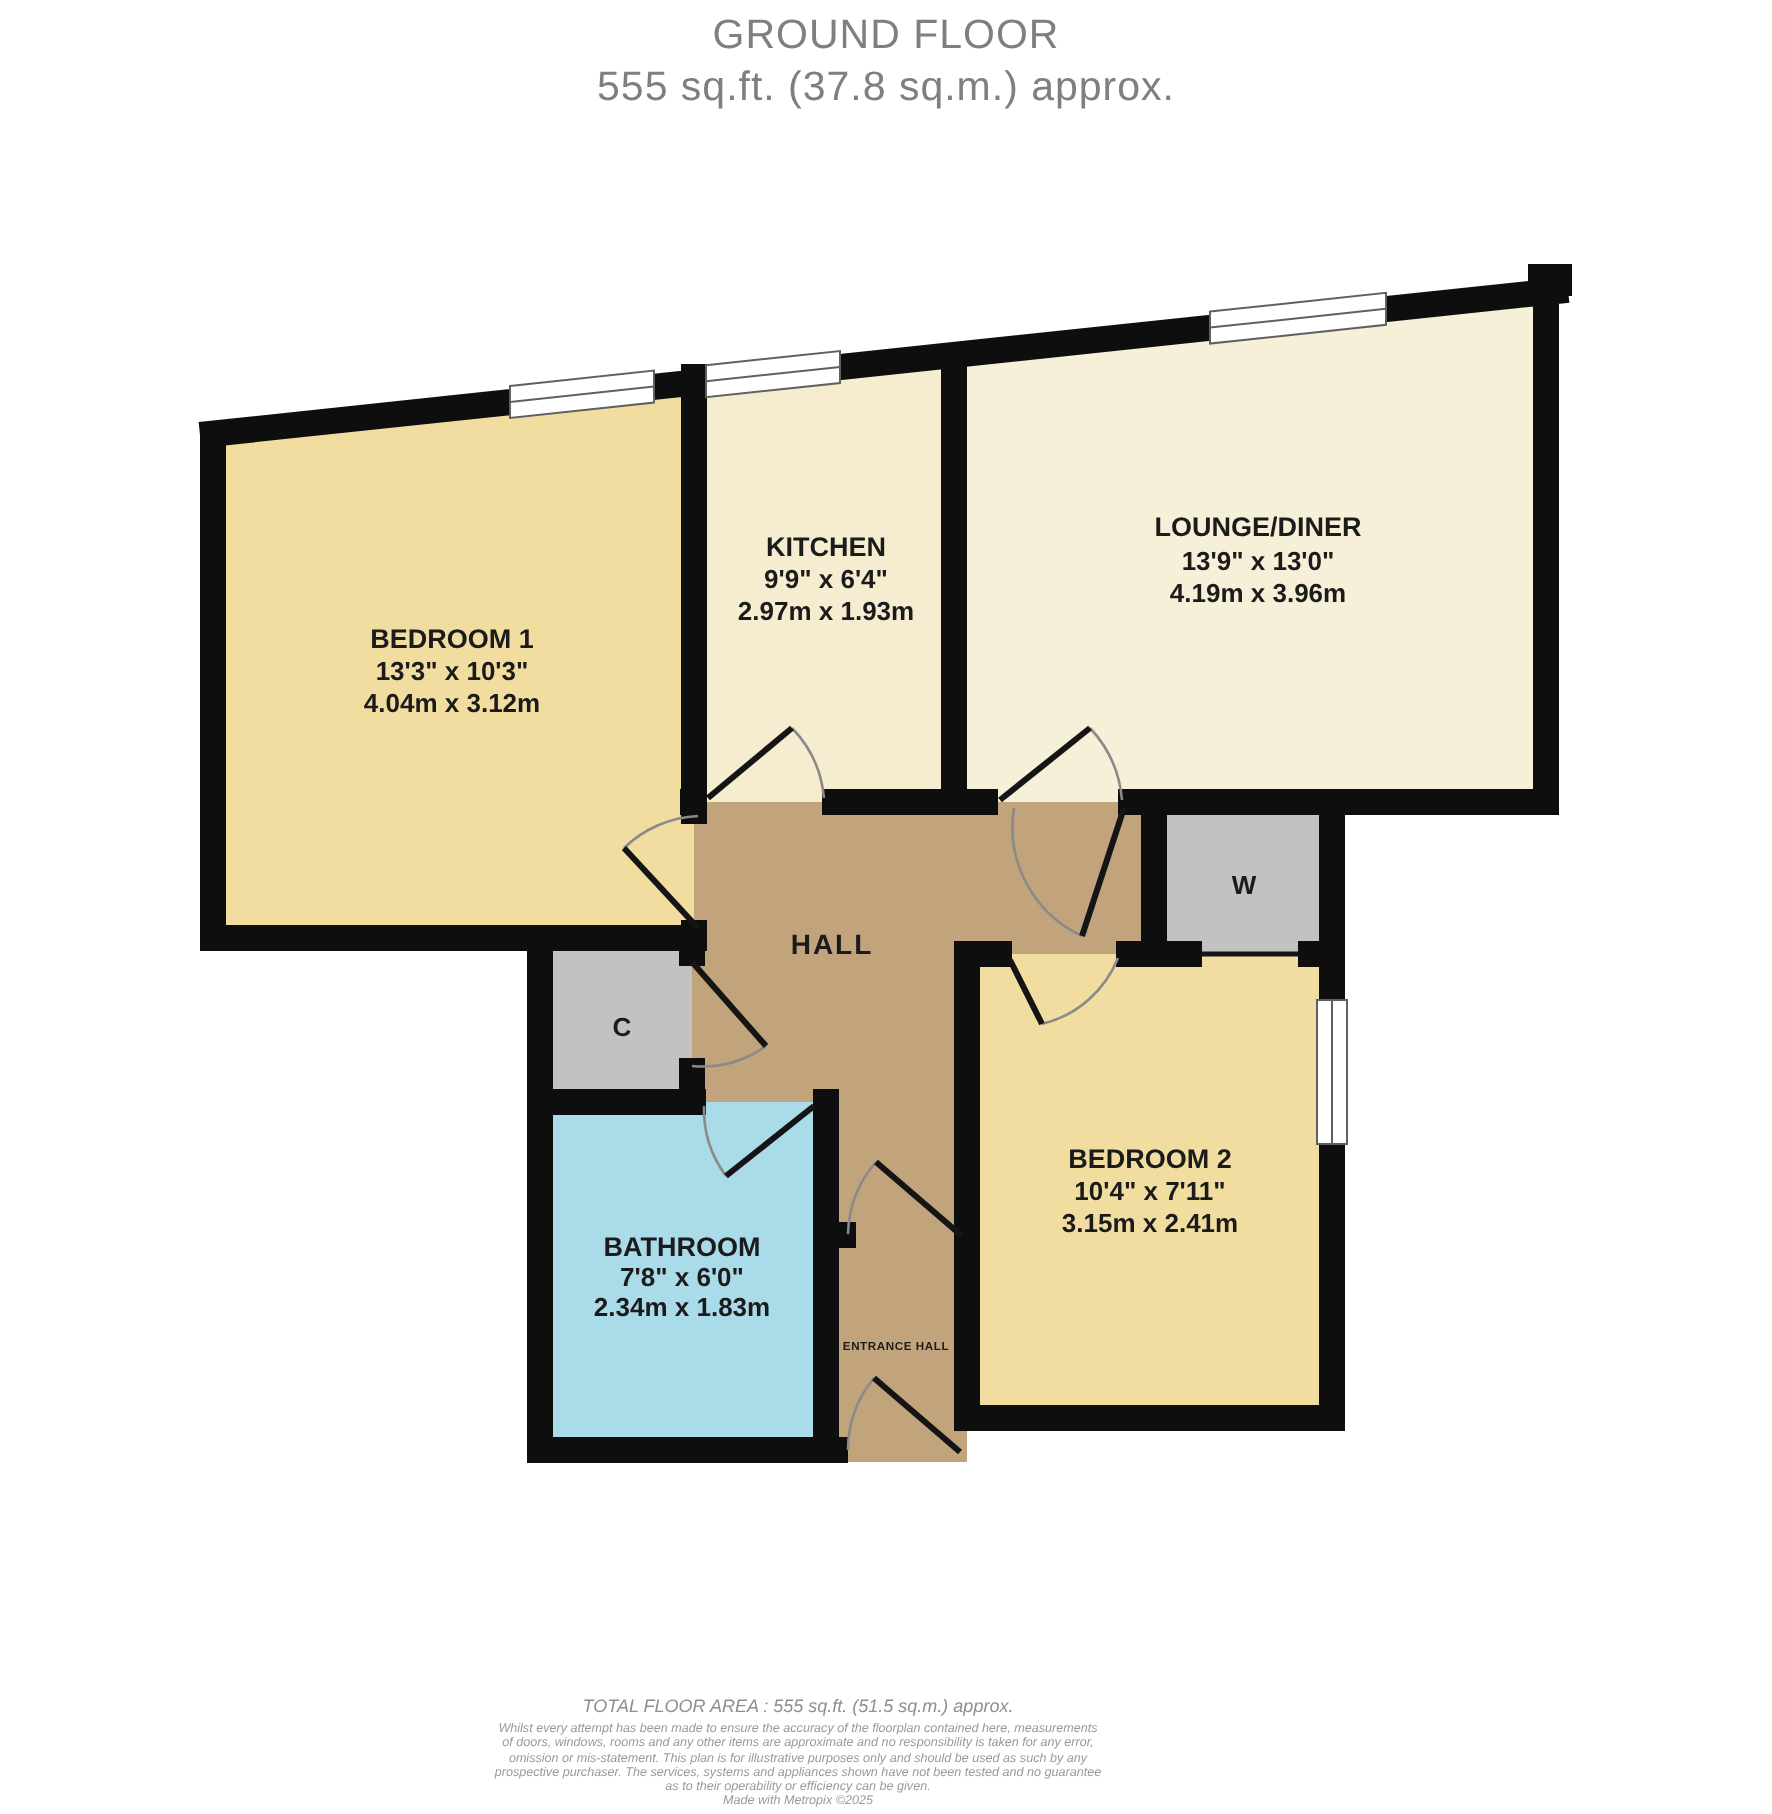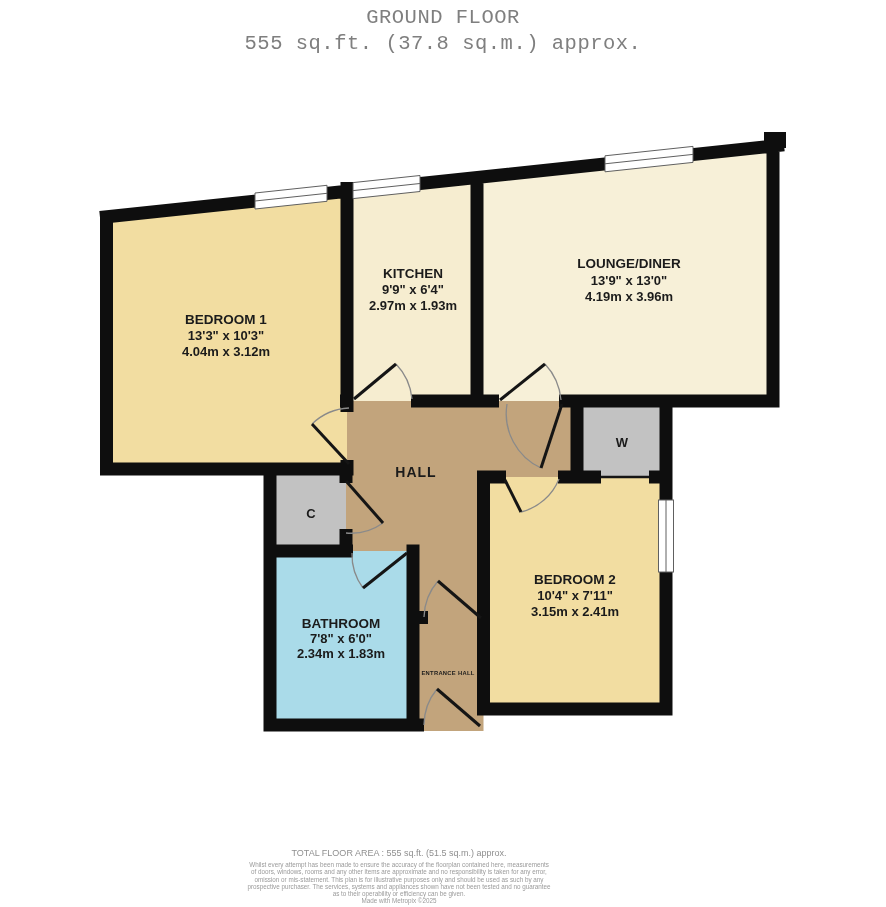--- a/index.html
+++ b/index.html
@@ -1,33 +1,33 @@
 <!DOCTYPE html>
 <html><head>
 <meta charset="utf-8">
 <style>
   html,body{margin:0;padding:0;background:#ffffff;}
   .page{position:relative;width:886px;height:907px;background:#ffffff;overflow:hidden;
         font-family:"Liberation Sans",sans-serif;}
   .title-block{position:absolute;top:5px;left:0;width:886px;text-align:center;
-               color:#7f7f7f;font-size:20.5px;line-height:26px;letter-spacing:0.5px;font-family:Liberation Mono, monospace;}
+               color:#7f7f7f;font-size:20.5px;line-height:26px;letter-spacing:0.5px;}
   .plan-svg{position:absolute;top:0;left:0;}
   .plan-svg text{font-family:"Liberation Sans",sans-serif;font-weight:bold;fill:#1b1b1b;}
   .room-name{font-size:13.5px;}
   .room-dim{font-size:13px;}
   .hall-label{font-size:14px;letter-spacing:1px;}
   .closet-label{font-size:13px;}
   .tiny-label{font-size:5.8px;letter-spacing:0.3px;}
   .walls{fill:none;stroke-width:13;stroke-linecap:butt;}
   .door-leaf{fill:none;stroke:#151515;stroke-width:3;stroke-linecap:butt;}
   .door-arc{fill:none;stroke:#8a8a8a;stroke-width:1.3;}
   .window-pane{fill:#ffffff;stroke:#606060;stroke-width:1;}
   .window-mid{fill:none;stroke:#606060;stroke-width:1;}
   .wardrobe-front{fill:none;stroke:#151515;stroke-width:2.5;}
-  .footer-block{position:absolute;top:847px;left:0;width:798px;text-align:center;}
+  .footer-block{position:absolute;top:847px;left:0;width:798px;text-align:center;font-style:italic;}
   .footer-total{font-size:9px;color:#8f8f8f;line-height:12px;margin-bottom:2px;}
   .footer-line{font-size:6.3px;color:#9a9a9a;line-height:7.3px;}
 </style>
 </head>
 <body>
 
 <div class="page">
 
   <div class="title-block">
     <div>GROUND FLOOR</div>

